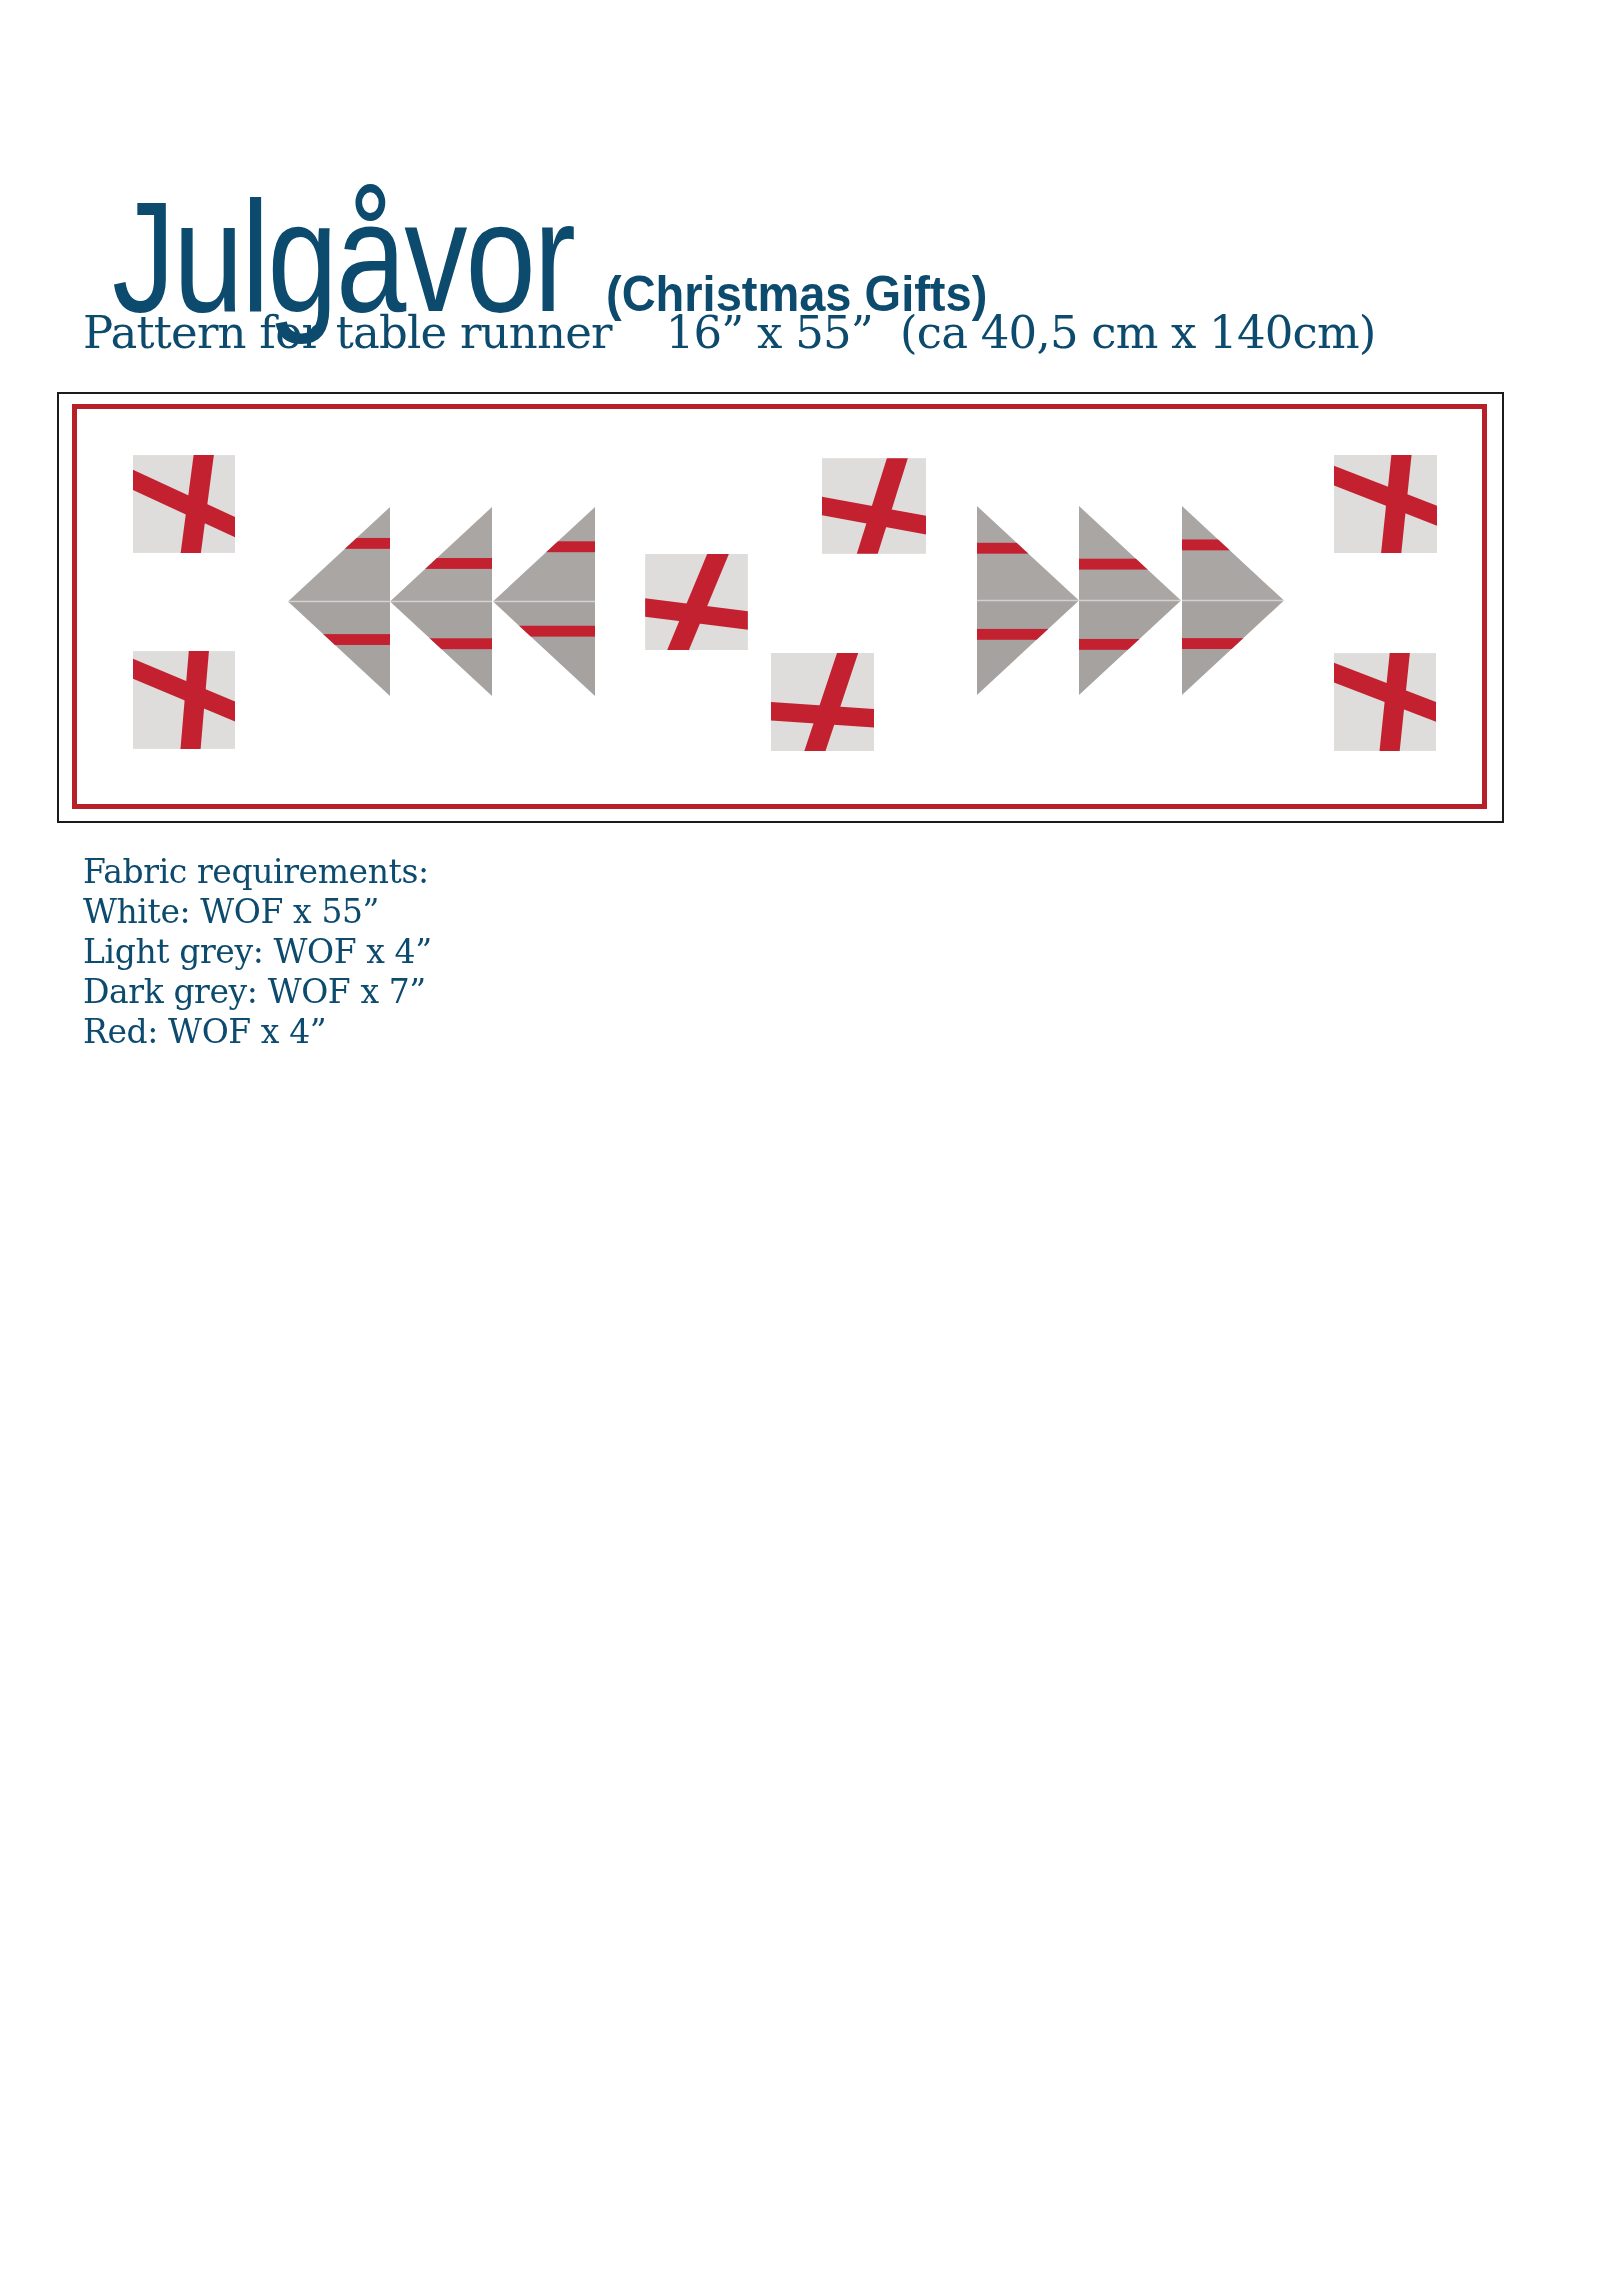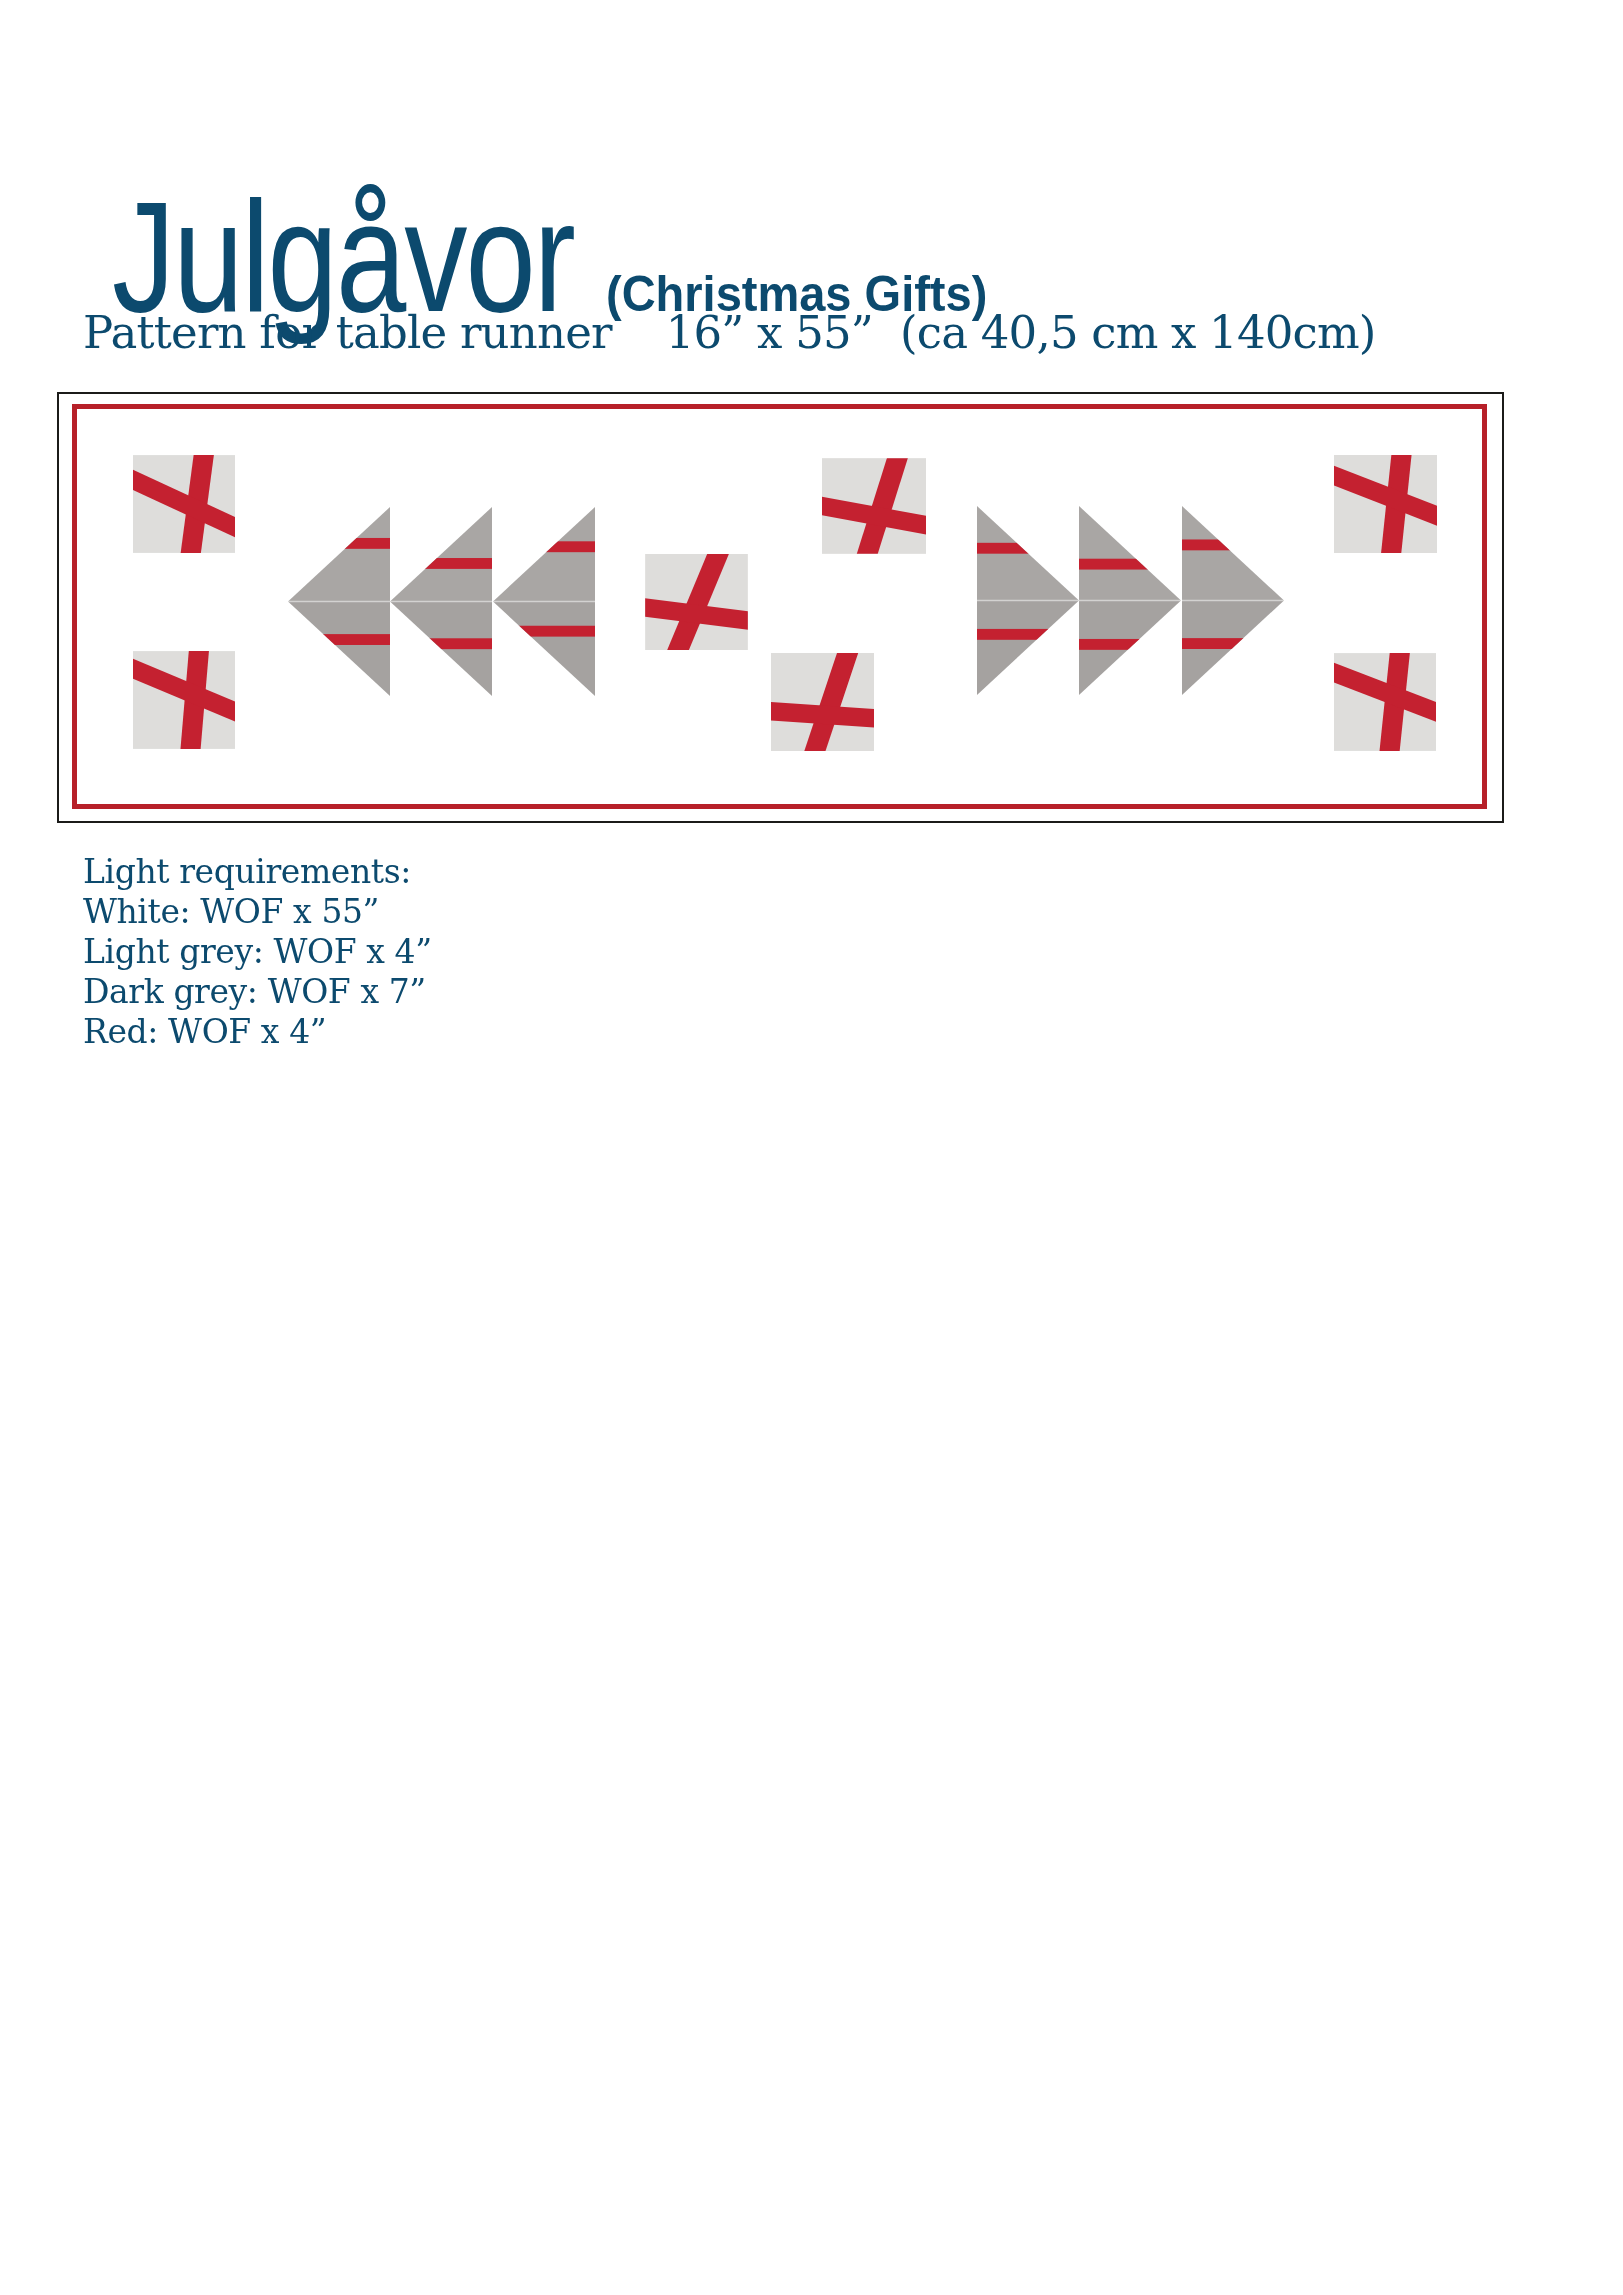--- a/index.html
+++ b/index.html
@@ -229,21 +229,21 @@
           <rect x="0" y="0" width="122" height="226" fill="#a5a2a0"></rect>
           <rect x="0" y="0" width="122" height="113" fill="rgba(255,255,255,0.05)"></rect>
           <rect x="-2" y="40" width="126" height="13" fill="#c42130"></rect>
           <rect x="-2" y="158" width="126" height="13" fill="#c42130"></rect>
           <line x1="0" y1="113" x2="122" y2="113" stroke="rgba(255,255,255,0.5)" stroke-width="1.5"></line>
         </g>
       </svg>
     </div>
 
   <div class="fabric">
-    <div>Light requirements:</div>
+    <div>Fabric requirements:</div>
     <div>White: WOF x 55”</div>
     <div>Light grey: WOF x 4”</div>
     <div>Dark grey: WOF x 7”</div>
     <div>Red: WOF x 4”</div>
   </div>
 
 
 </div>
 
 

